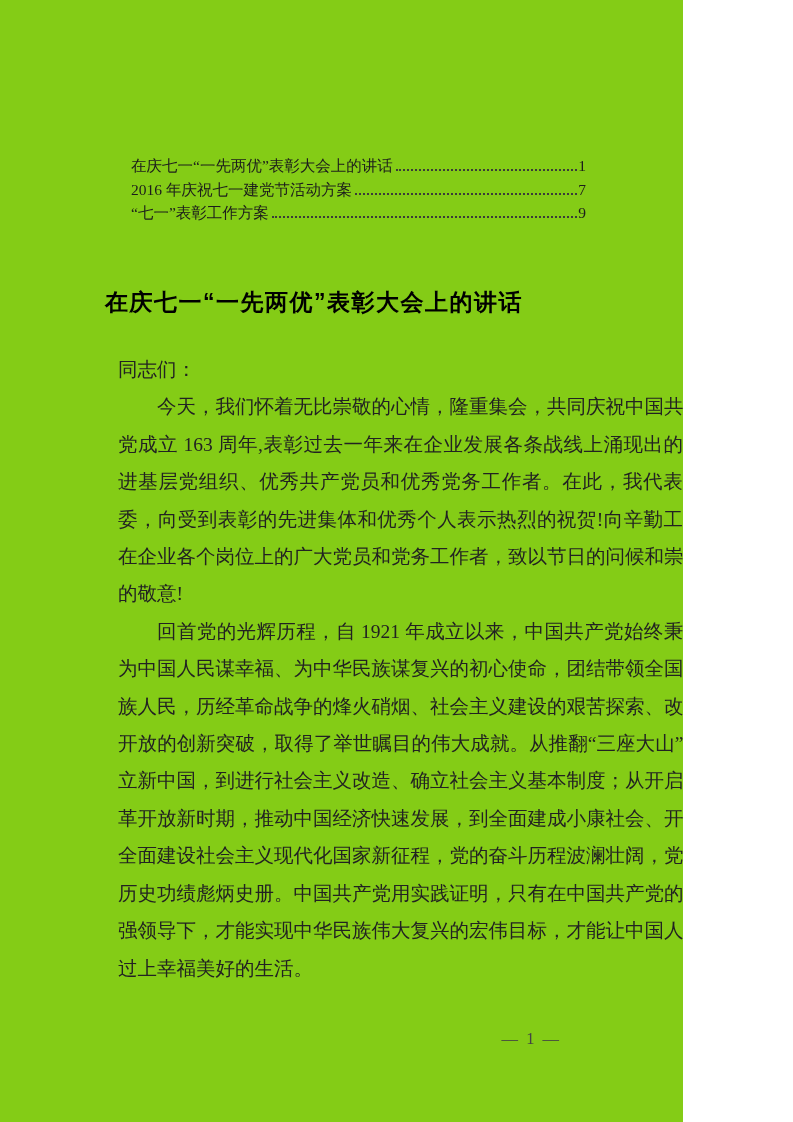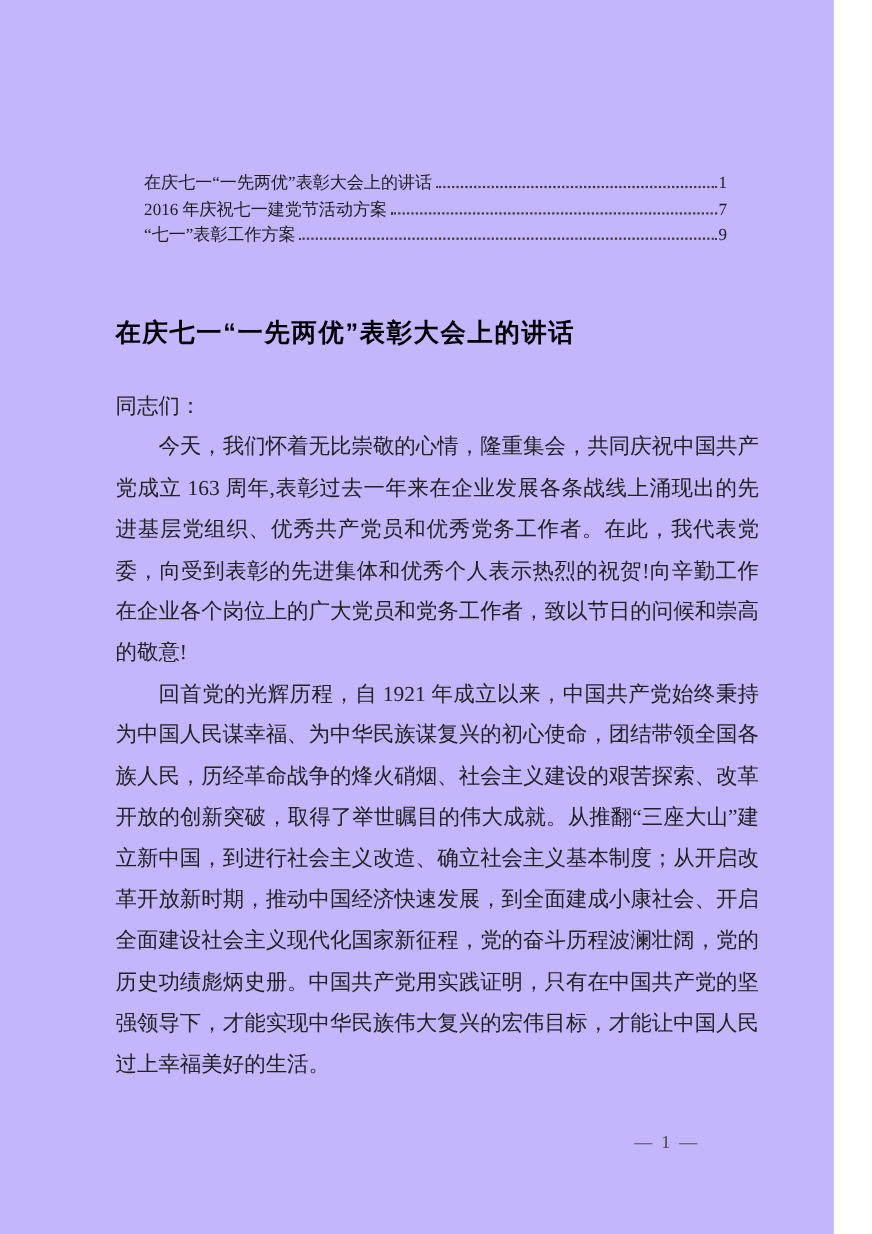--- a/index.html
+++ b/index.html
@@ -1,21 +1,21 @@
 <!DOCTYPE html>
 <html><head>
 <meta charset="utf-8">
 <style>
   * { margin: 0; padding: 0; box-sizing: border-box; }
   html, body { background: #ffffff; }
   .page {
     position: relative;
-    width: 758px;
+    width: 683px;
     height: 1122px;
-    background: #c4b5fd;
+    background: #84cc16;
     overflow: hidden;
     font-family: "Liberation Serif", "DejaVu Serif", serif;
     color: #1c1c1c;
   }
 
   
   .toc {
     position: absolute;
     left: 131px;
     right: 97px;
@@ -45,21 +45,21 @@
     font-family: "Liberation Sans", "DejaVu Sans", sans-serif;
     font-weight: 700;
     font-size: 23px;
     letter-spacing: 1.5px;
     color: #000000;
   }
 
   
   .doc-body {
     position: absolute;
-    left: 105px;
+    left: 118px;
     width: 585px;
     top: 351px;
     font-size: 19.5px;
     line-height: 37.4px;
     text-align: justify;
     color: #222222;
   }
   .doc-body p.para { text-indent: 2em; }
   .doc-body p.salutation { text-indent: 0; }
 

